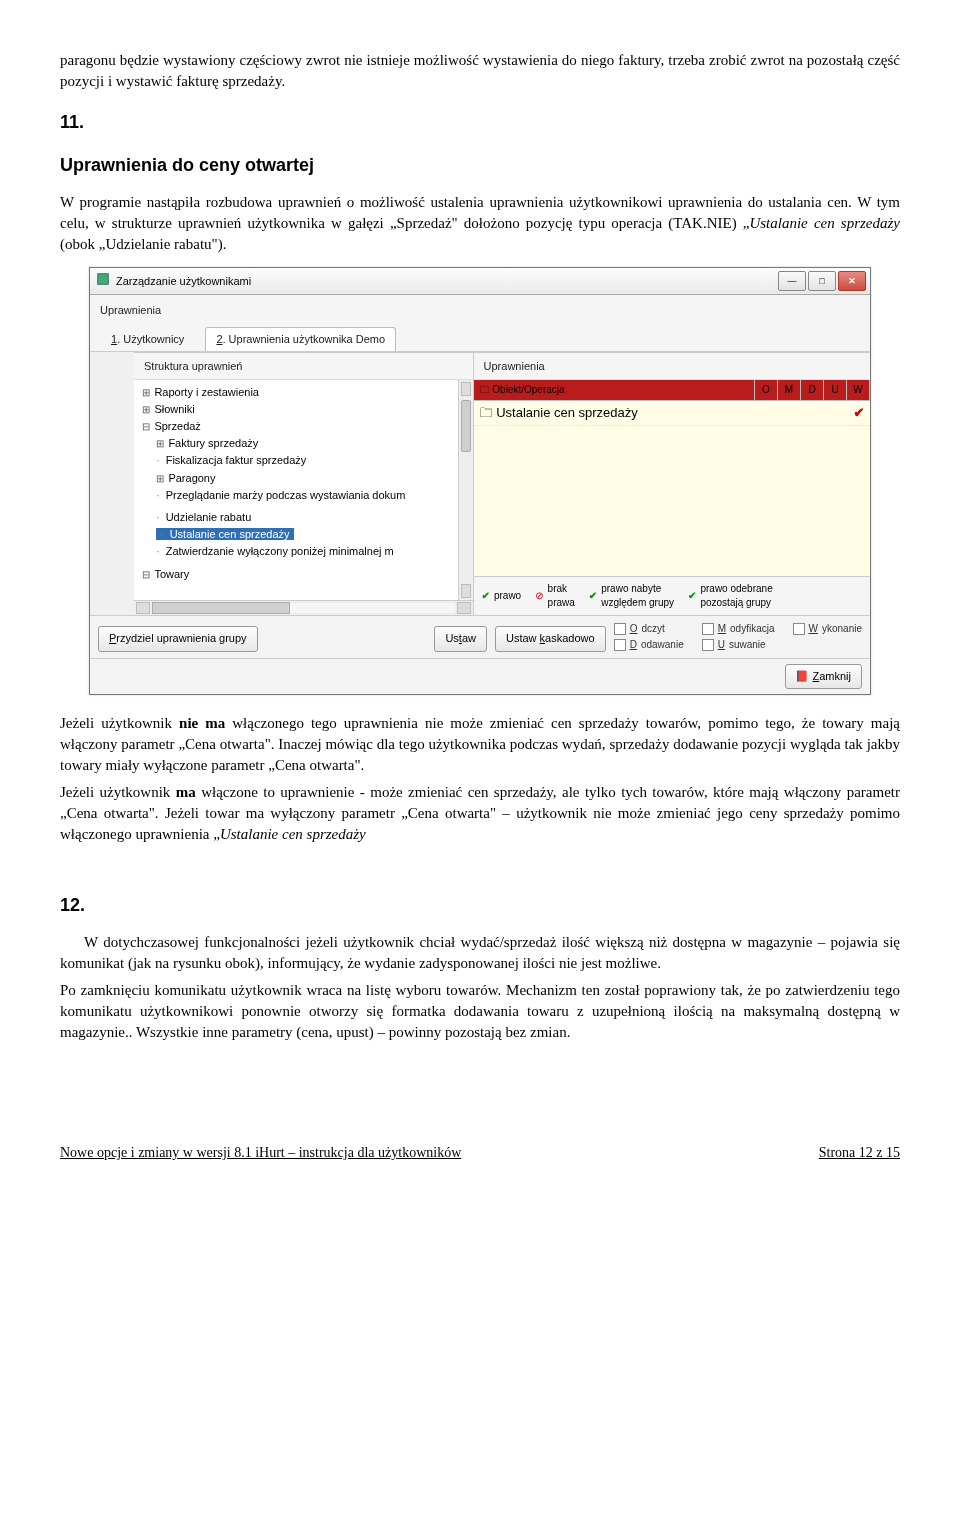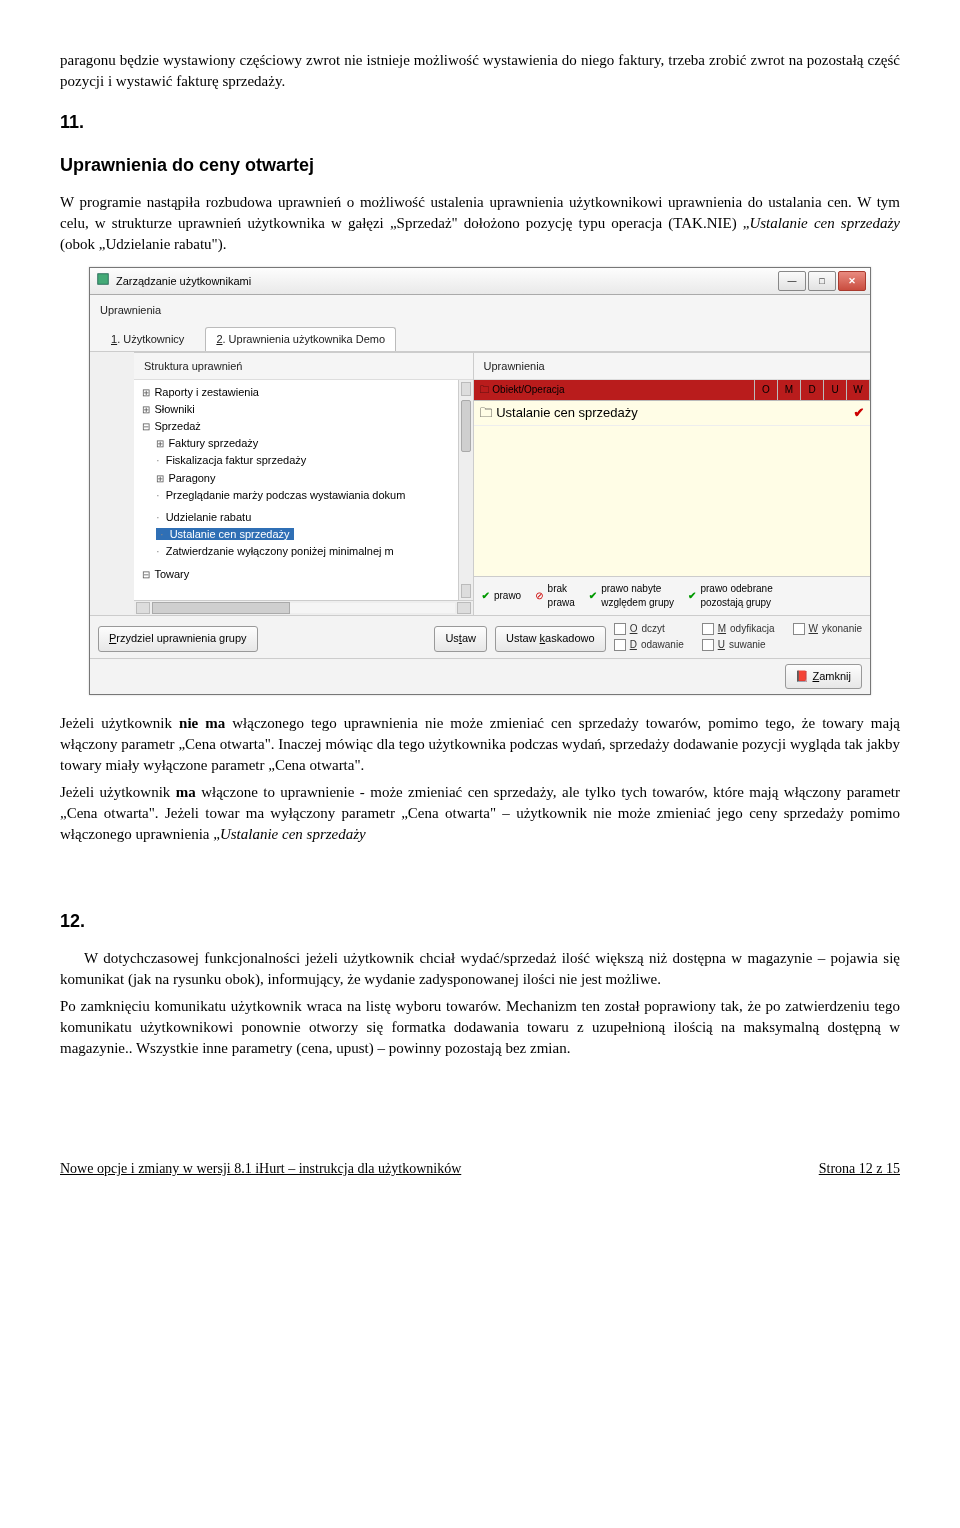--- a/index.html
+++ b/index.html
@@ -407,21 +407,21 @@
   </div>
 </div>
 
 <p>
   <span>Jeżeli użytkownik </span><span class="bold">nie ma</span><span> włączonego tego uprawnienia nie może zmieniać cen sprzedaży towarów, pomimo tego, że towary mają włączony parametr „Cena otwarta". Inaczej mówiąc dla tego użytkownika podczas wydań, sprzedaży dodawanie pozycji wygląda tak jakby towary miały wyłączone parametr „Cena otwarta".</span>
 </p>
 <p>
   <span>Jeżeli użytkownik </span><span class="bold">ma</span><span> włączone to uprawnienie - może zmieniać cen sprzedaży, ale tylko tych towarów, które mają włączony parametr „Cena otwarta". Jeżeli towar ma wyłączony parametr „Cena otwarta" – użytkownik nie może zmieniać jego ceny sprzedaży pomimo włączonego uprawnienia „</span><span class="italic">Ustalanie cen sprzedaży</span>
 </p>
 
-<div class="section-heading" style="margin-top:64px;gap:32px;">
+<div class="section-heading" style="margin-top:48px;gap:32px;">
   <span class="num">12.</span>
 </div>
 
 <p style="text-indent:24px;">W dotychczasowej funkcjonalności jeżeli użytkownik chciał wydać/sprzedaż ilość większą niż dostępna w magazynie – pojawia się komunikat (jak na rysunku obok), informujący, że wydanie zadysponowanej ilości nie jest możliwe.</p>
 <p>Po zamknięciu komunikatu użytkownik wraca na listę wyboru towarów. Mechanizm ten został poprawiony tak, że po zatwierdzeniu tego komunikatu użytkownikowi ponownie otworzy się formatka dodawania towaru z uzupełnioną ilością na maksymalną dostępną w magazynie.. Wszystkie inne parametry (cena, upust) – powinny pozostają bez zmian.</p>
 
 <div class="footer">
   <span>Nowe opcje i zmiany w wersji 8.1 iHurt – instrukcja dla użytkowników</span>
   <span>Strona 12 z 15</span>
 </div>

